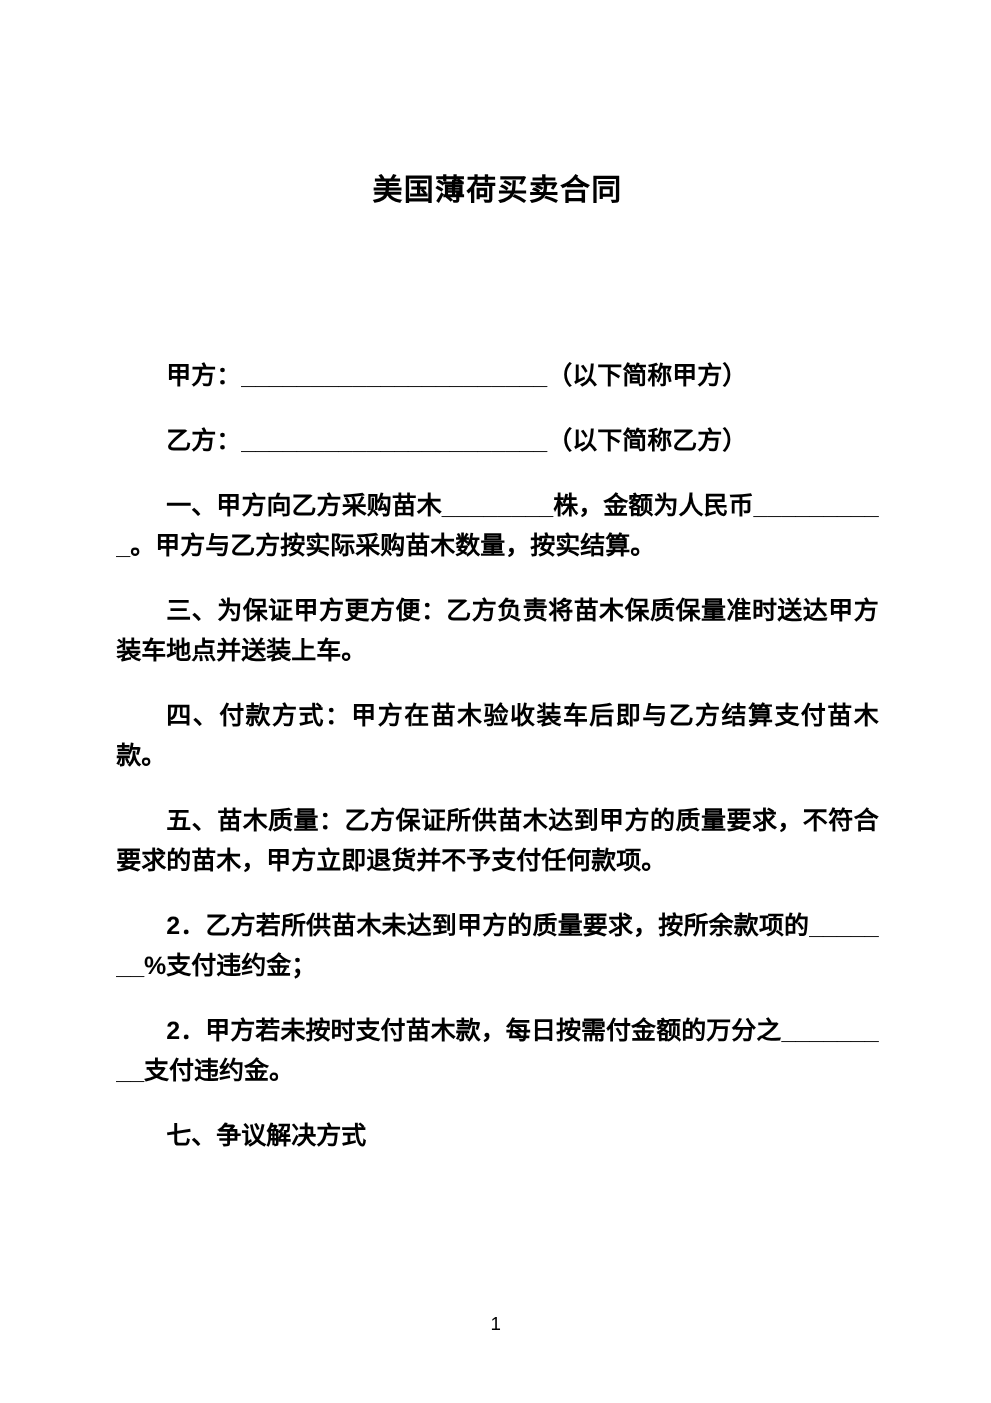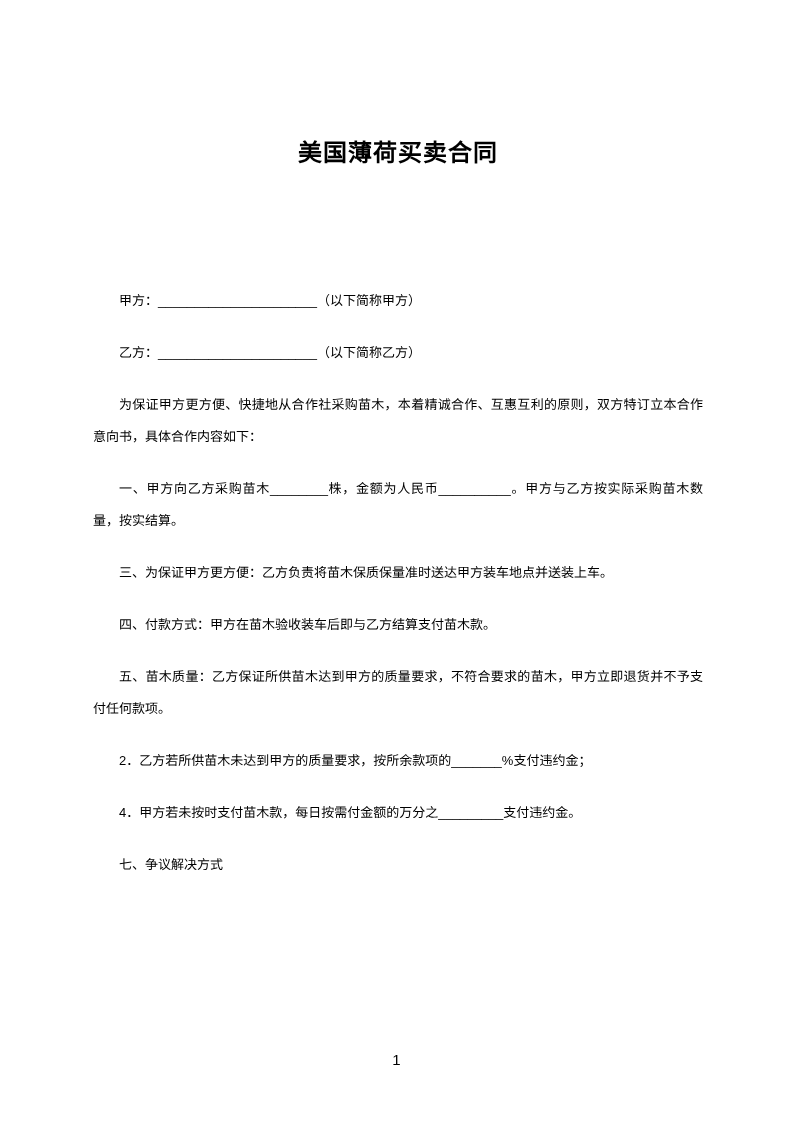--- a/index.html
+++ b/index.html
@@ -22,25 +22,26 @@
   .doc-title {
     margin: 0;
     font-size: 24px;
     line-height: 34px;
     font-weight: bold;
     text-align: center;
     letter-spacing: 1px;
   }
   .para {
     margin: 0 0 20px 0;
-    font-size: 13px;
+    font-size: 20px;
     line-height: 32px;
     text-indent: 2em;
     text-align: justify;
     word-break: break-all;
+    font-weight: bold;
   }
   .first-para {
     margin-top: 115px;
   }
   .page-footer {
     position: absolute;
     left: 0;
     right: 0;
     top: 1048px;
     text-align: center;
@@ -52,33 +53,32 @@
 <body>
 
 <div class="page">
 
   <h1 class="doc-title">美国薄荷买卖合同</h1>
 
   <p class="para first-para">甲方：______________________（以下简称甲方）</p>
 
   <p class="para">乙方：______________________（以下简称乙方）</p>
 
-  <p class="para">为保证甲方更方便、快捷地从合作社采购苗木，本着精诚合作、互惠互利的原则，双方特订立本合作意向书，具体合作内容如下：</p>
 
   <p class="para">一、甲方向乙方采购苗木________株，金额为人民币__________。甲方与乙方按实际采购苗木数量，按实结算。</p>
 
 
   <p class="para">三、为保证甲方更方便：乙方负责将苗木保质保量准时送达甲方装车地点并送装上车。</p>
 
   <p class="para">四、付款方式：甲方在苗木验收装车后即与乙方结算支付苗木款。</p>
 
   <p class="para">五、苗木质量：乙方保证所供苗木达到甲方的质量要求，不符合要求的苗木，甲方立即退货并不予支付任何款项。</p>
 
 
   <p class="para">2．乙方若所供苗木未达到甲方的质量要求，按所余款项的_______%支付违约金；</p>
 
-  <p class="para">4．甲方若未按时支付苗木款，每日按需付金额的万分之_________支付违约金。</p>
+  <p class="para">2．甲方若未按时支付苗木款，每日按需付金额的万分之_________支付违约金。</p>
 
   <p class="para">七、争议解决方式</p>
 
   <div class="page-footer">1</div>
 
 </div>
 
 </body></html>

